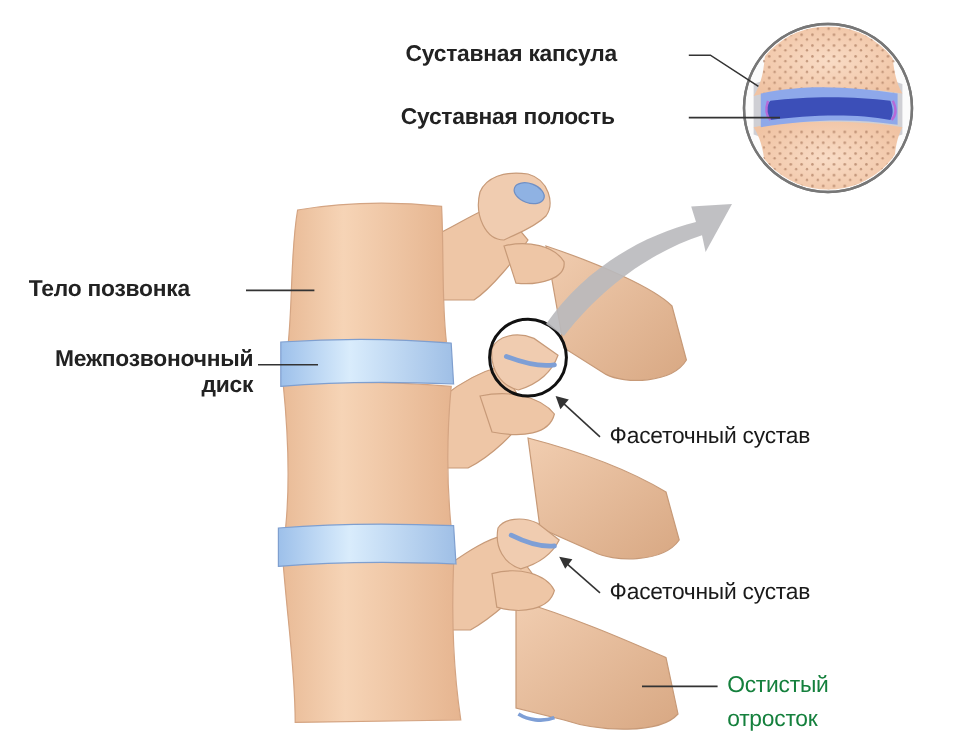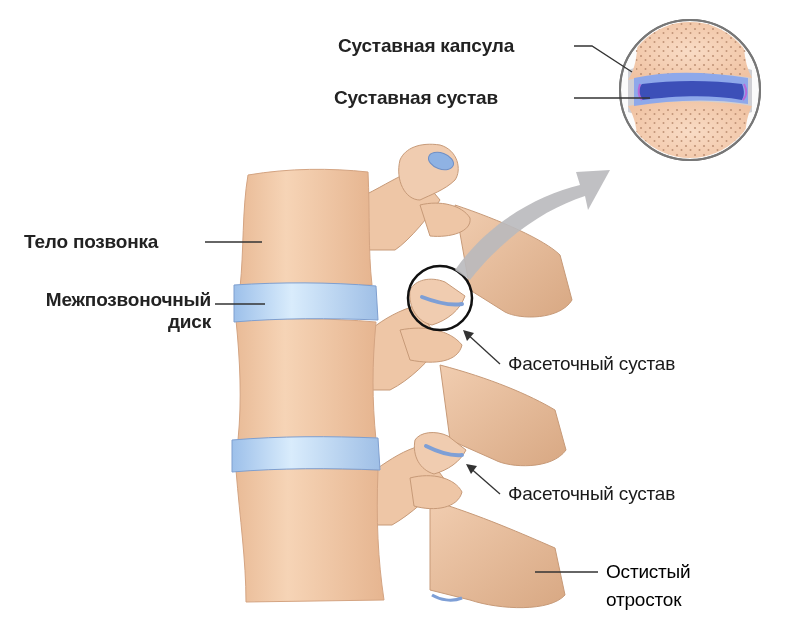--- a/index.html
+++ b/index.html
@@ -124,25 +124,25 @@
       <path d="M500 494 L468 466"></path>
       <path d="M598 572 L535 572"></path>
     </g>
     <g fill="#333">
       <path d="M463 330 L474 333 L467 341 Z"></path>
       <path d="M466 464 L477 466 L471 474 Z"></path>
     </g>
   </svg>
 
   <div class="lbl" style="left:338px; top:35px;">Суставная капсула</div>
-  <div class="lbl" style="left:334px; top:87px;">Суставная сустав</div>
+  <div class="lbl" style="left:334px; top:87px;">Суставная полость</div>
   <div class="lbl right" style="left:14px; top:289px; width:197px;">
     <div>Межпозвоночный</div>
     <div>диск</div>
   </div>
   <div class="lbl" style="left:24px; top:231px;">Тело позвонка</div>
   <div class="lbl" style="left:508px; top:353px; font-weight:normal; color:#1a1a1a;">Фасеточный сустав</div>
   <div class="lbl" style="left:508px; top:483px; font-weight:normal; color:#1a1a1a;">Фасеточный сустав</div>
-  <div class="lbl" style="left:606px; top:561px; font-weight:normal; color:#000000;">
+  <div class="lbl" style="left:606px; top:561px; font-weight:normal; color:#15803d;">
     <div>Остистый</div>
     <div style="margin-top:6px;">отросток</div>
   </div>
 </div>
 
 </body></html>

